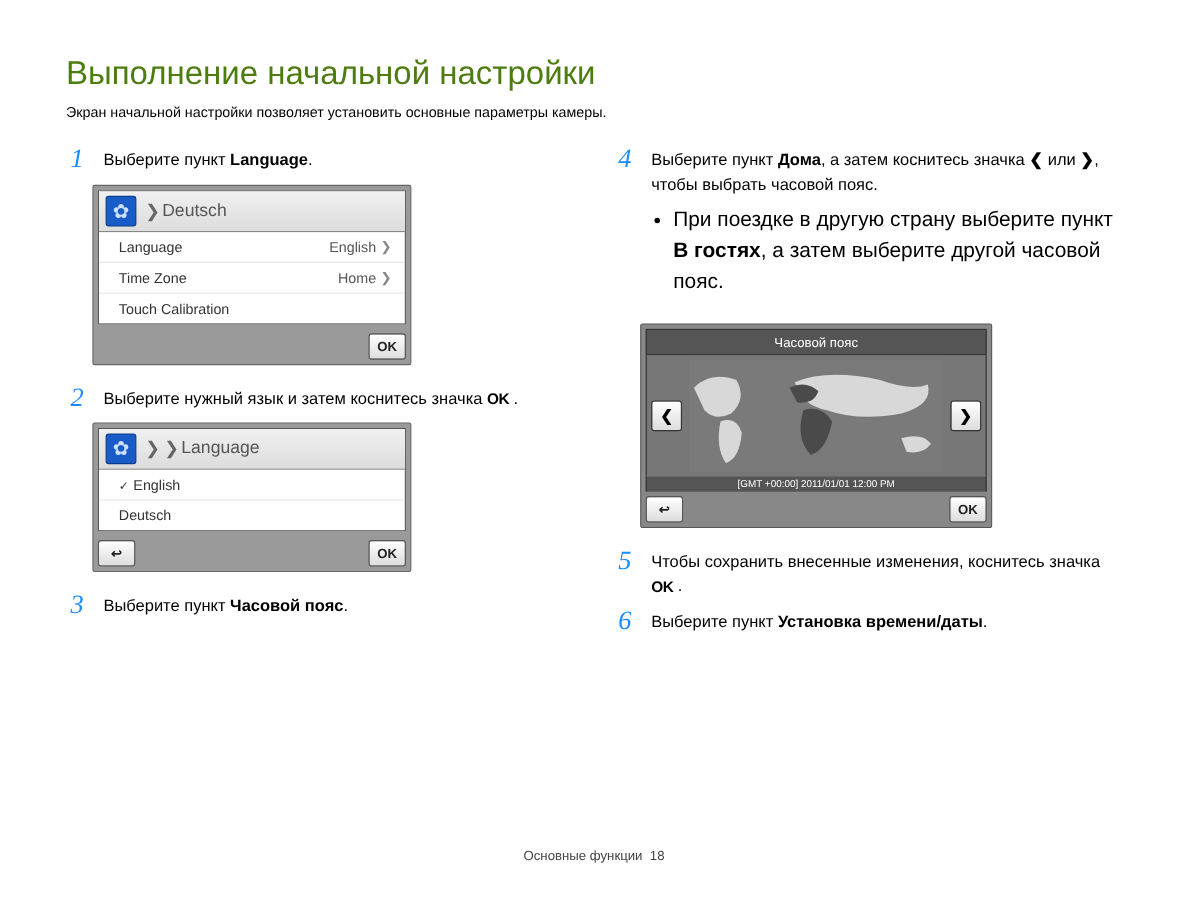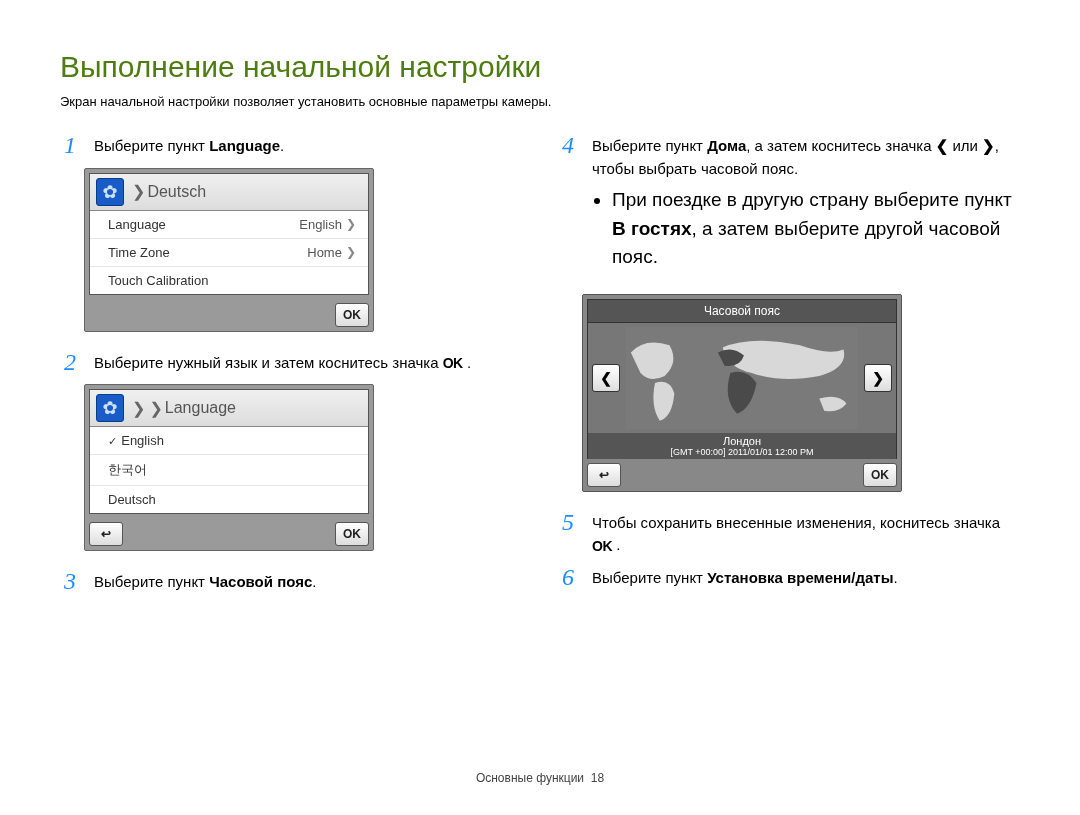--- a/index.html
+++ b/index.html
@@ -252,23 +252,20 @@
         <div class="panel-header">
           <span class="gear-icon">✿</span>
           <span class="chev">❯</span>
             <span class="chev">❯</span>
           <span>Language</span>
         </div>
         <div class="menu-item">
           <span><span class="check">✓</span><span>English</span></span>
         </div>
         <div class="menu-item">
-          <span>한국어</span>
-        </div>
-        <div class="menu-item">
           <span>Deutsch</span>
         </div>
       </div>
       <div class="panel-footer">
         <span class="btn">↩</span>
         <span class="btn">OK</span>
       </div>
     </div>
 
     <div class="step">
@@ -305,21 +302,20 @@
             <path d="M30 55 Q45 50 50 65 Q48 88 35 92 Q25 78 30 55 Z" fill="#d8d8d8"></path>
             <path d="M100 20 Q130 8 180 18 Q210 28 225 22 Q230 40 200 48 Q160 55 130 45 Q105 40 100 20 Z" fill="#d8d8d8"></path>
             <path d="M108 45 Q125 40 135 55 Q130 80 115 85 Q100 70 108 45 Z" fill="#4a4a4a"></path>
             <path d="M95 25 Q110 18 122 28 Q118 40 102 38 Z" fill="#4a4a4a"></path>
             <path d="M200 70 Q220 65 228 75 Q220 85 205 82 Z" fill="#d8d8d8"></path>
           </svg>
         </div>
         <div class="navbtn">❯</div>
       </div>
       <div class="tz-info">
-        <div>Лондон</div>
         <div style="font-size:9px;">[GMT +00:00] 2011/01/01 12:00 PM</div>
       </div>
       <div class="tz-foot">
         <span class="btn">↩</span>
         <span class="btn">OK</span>
       </div>
     </div>
 
     <div class="step">
       <div class="num">5</div>

